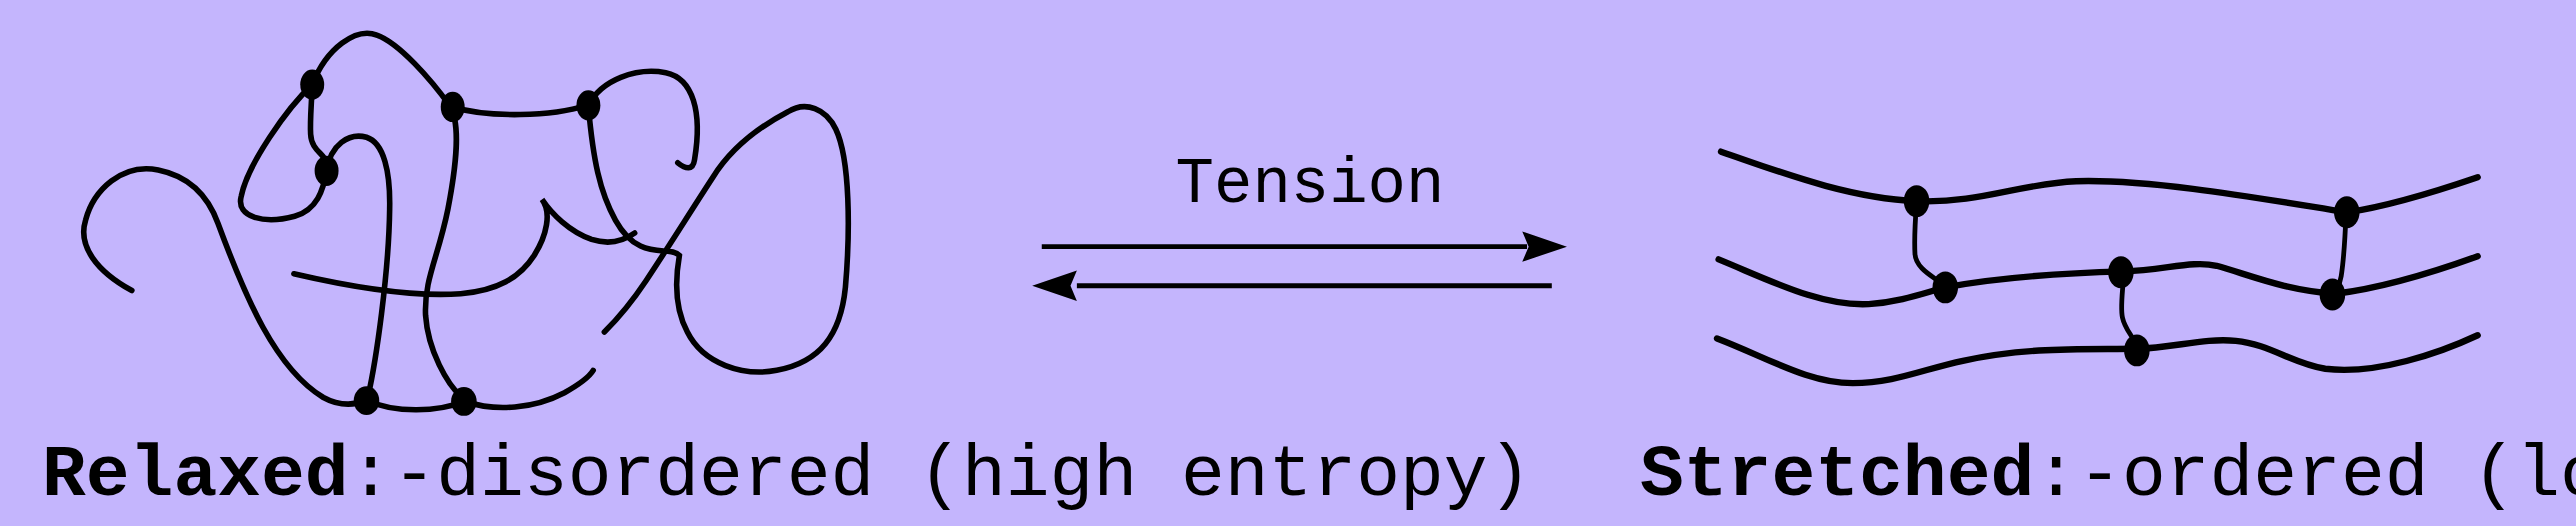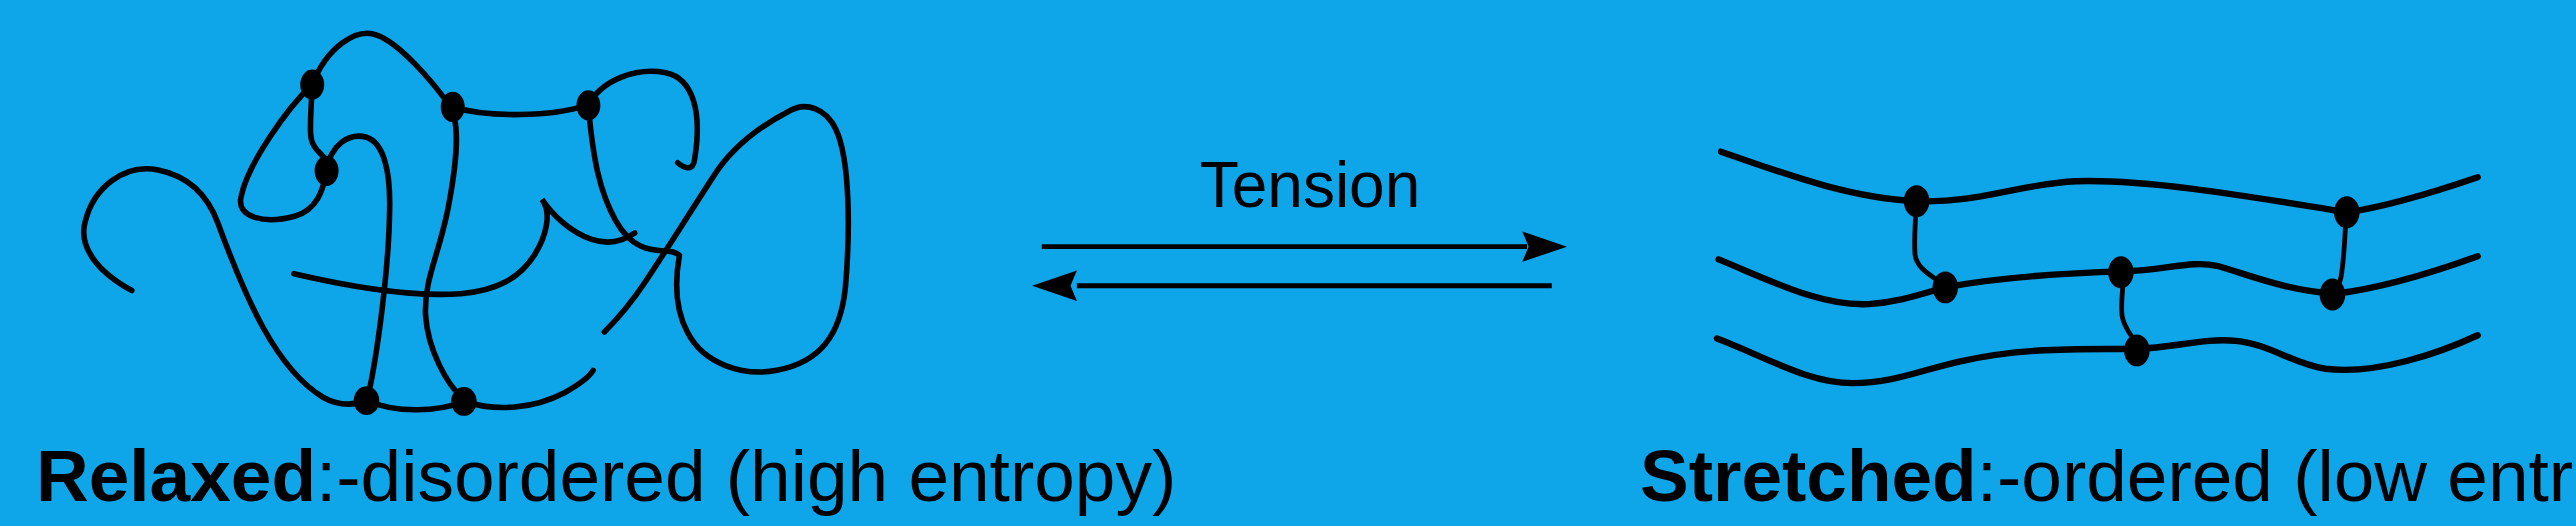--- a/index.html
+++ b/index.html
@@ -4,23 +4,23 @@
 <style>
   html, body {
     margin: 0;
     padding: 0;
     background: #ffffff;
   }
   .canvas {
     position: relative;
     width: 2576px;
     height: 526px;
-    background: #0ea5e9;
+    background: #c4b5fd;
     overflow: hidden;
-    font-family: Liberation Sans, sans-serif;
+    font-family: Liberation Mono, monospace;
     color: #000000;
   }
   .diagram-svg {
     position: absolute;
     left: 0;
     top: 0;
     width: 2576px;
     height: 526px;
   }
   .strand {
@@ -64,21 +64,21 @@
     font-size: 64px;
     transform: translateX(-50%);
   }
   .tension-label { left: 1310px; top: 153px; }
   .release-label { left: 1310px; top: 275px; }
   .caption {
     font-size: 73px;
     top: 439px;
   }
   .caption .term { font-weight: bold; }
-  .left-caption  { left: 36px; }
+  .left-caption  { left: 42px; }
   .right-caption { left: 1640px; }
 </style>
 </head>
 <body>
 
 <div class="canvas">
 
   <svg class="diagram-svg" viewBox="0 0 3225 659">
 
     <g>

